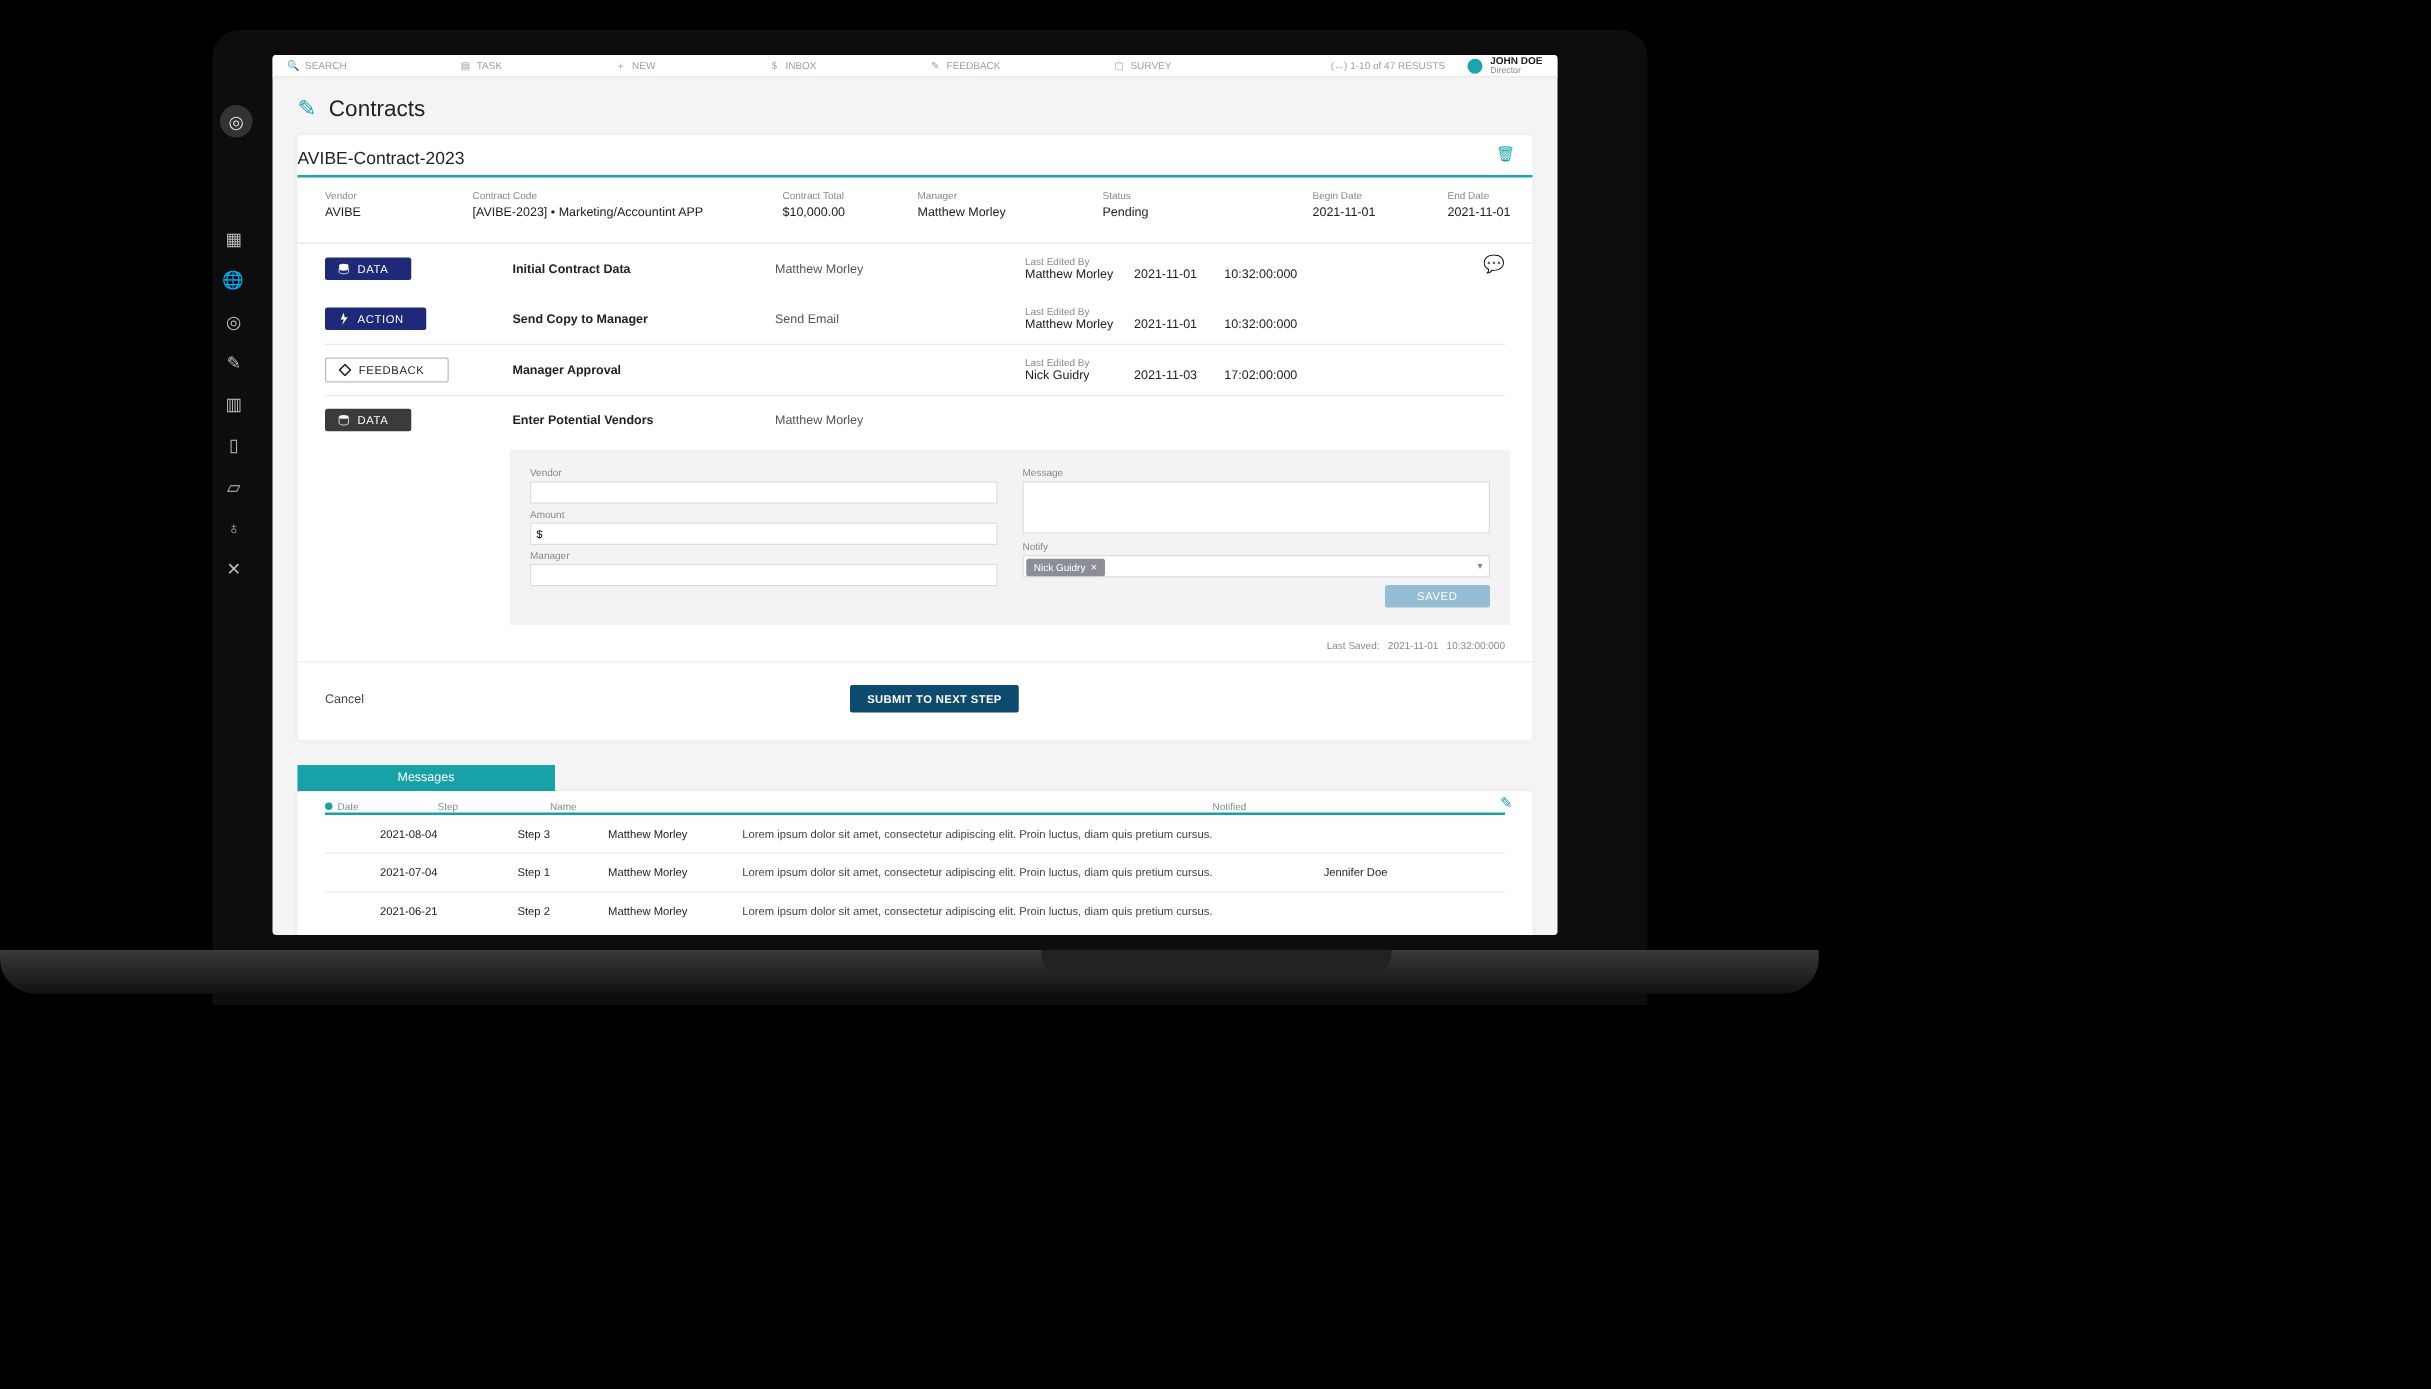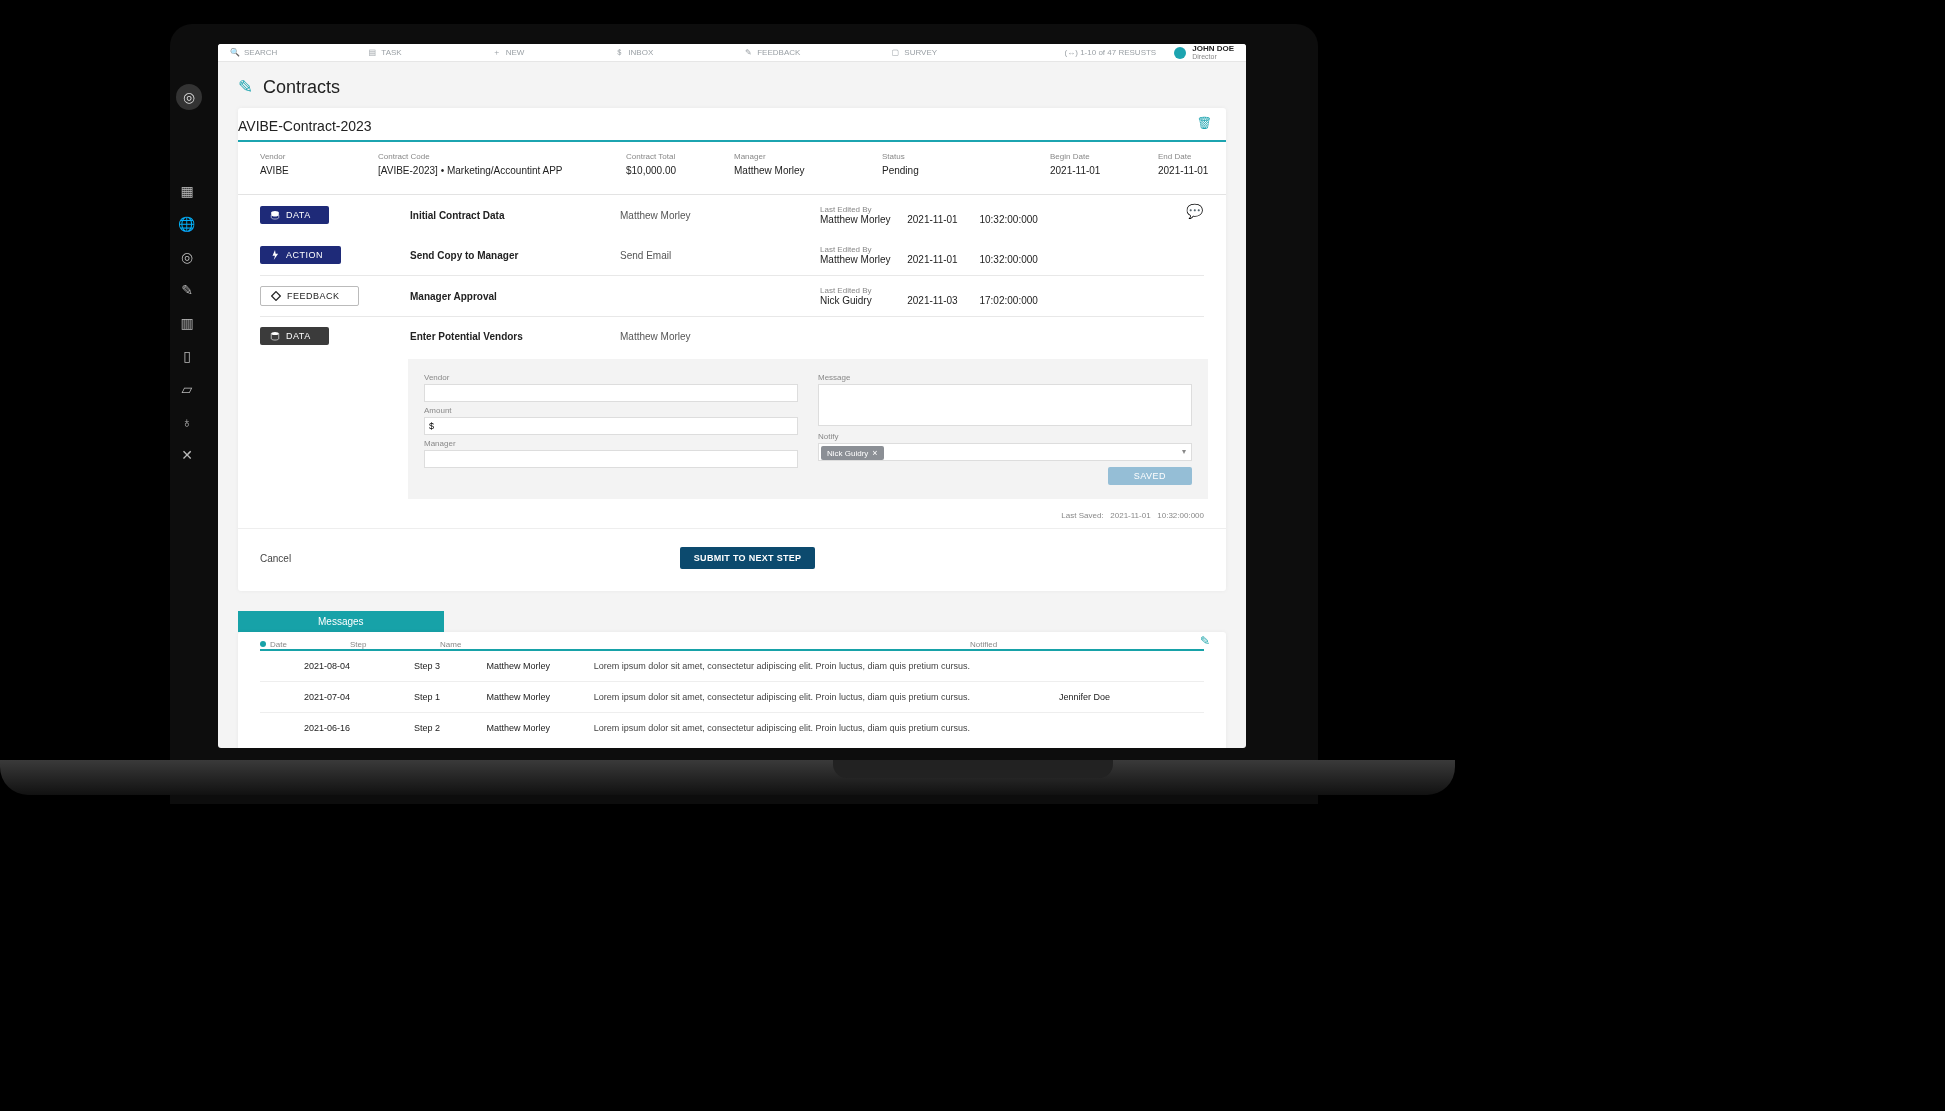--- a/index.html
+++ b/index.html
@@ -311,21 +311,21 @@
         <div></div>
       </div>
       <div class="msg-row">
         <div>2021-07-04</div>
         <div>Step 1</div>
         <div>Matthew Morley</div>
         <div class="txt">Lorem ipsum dolor sit amet, consectetur adipiscing elit. Proin luctus, diam quis pretium cursus.</div>
         <div>Jennifer Doe</div>
       </div>
       <div class="msg-row" style="border-bottom:none">
-        <div>2021-06-16</div>
+        <div>2021-06-21</div>
         <div>Step 2</div>
         <div>Matthew Morley</div>
         <div class="txt">Lorem ipsum dolor sit amet, consectetur adipiscing elit. Proin luctus, diam quis pretium cursus.</div>
         <div></div>
       </div>
     </div>
   </div>
 </div>
 
 <div class="laptop-base"></div>

